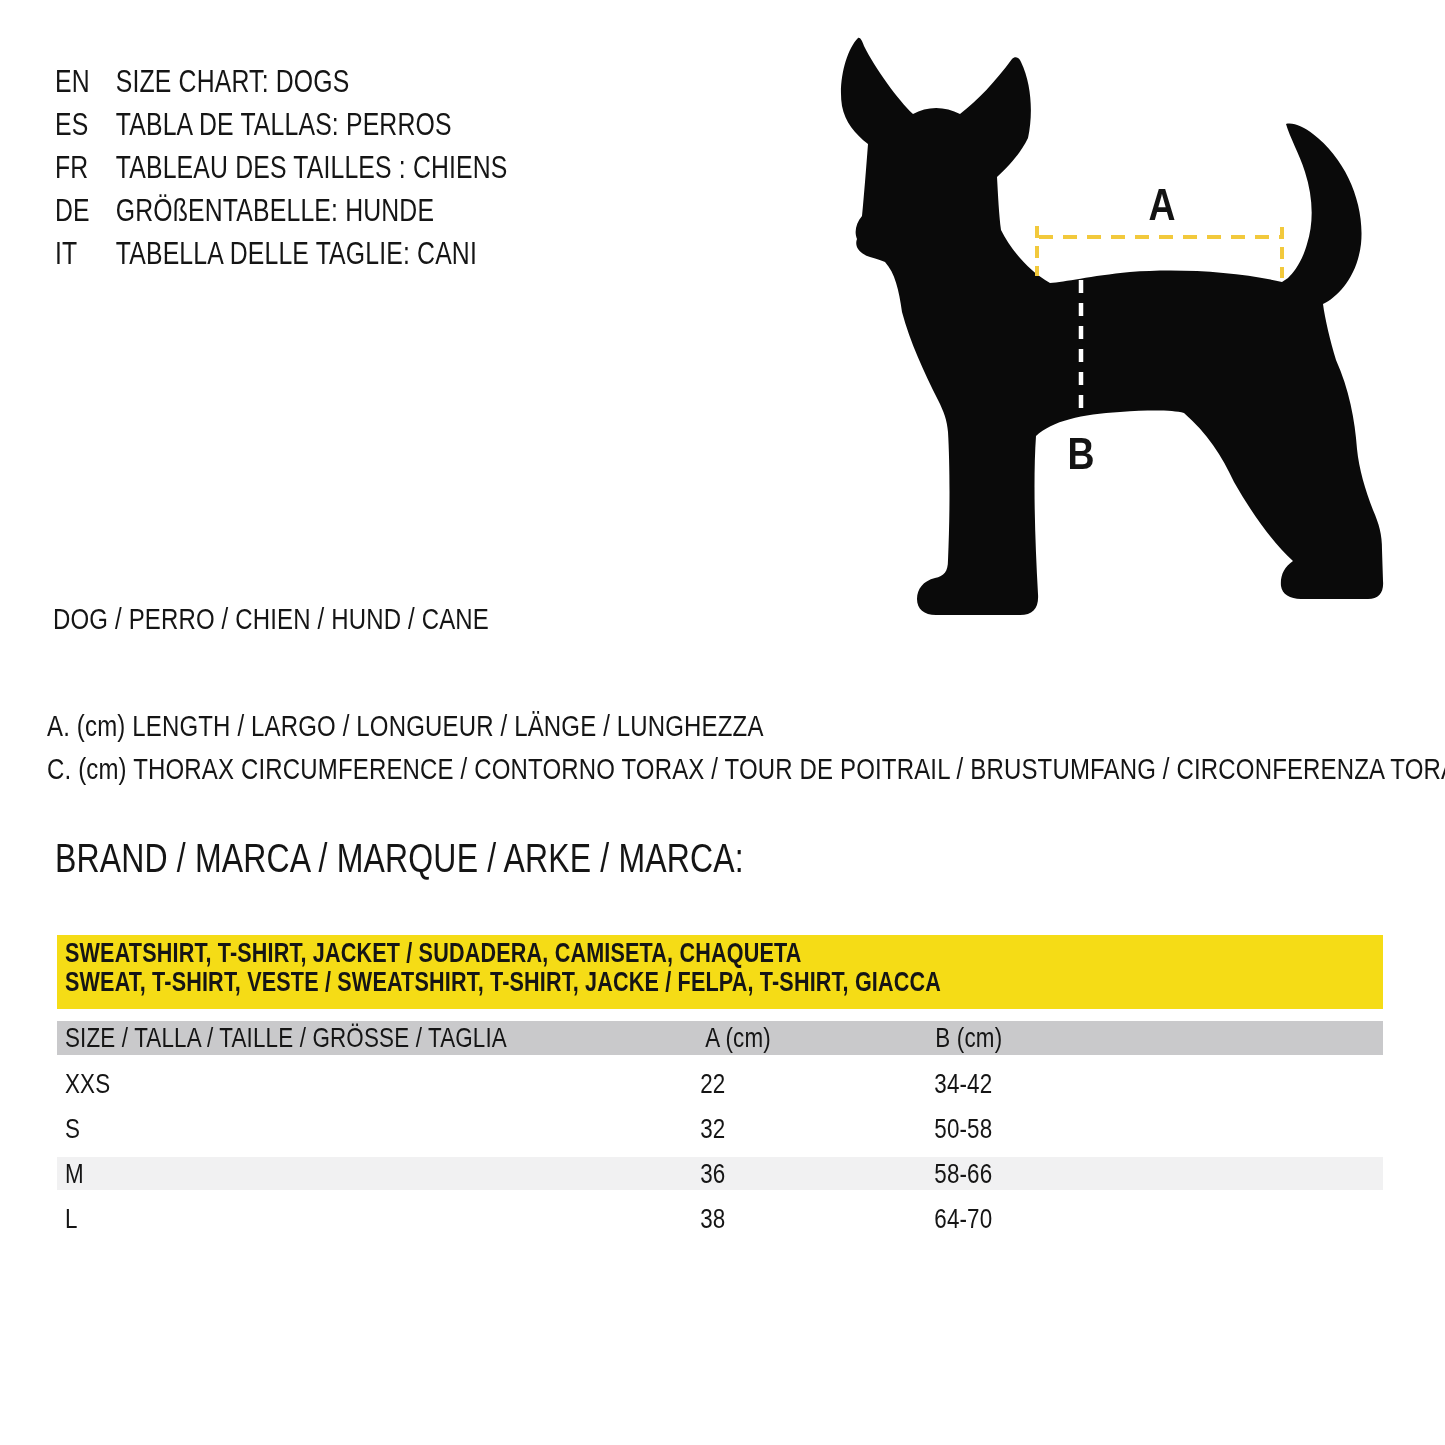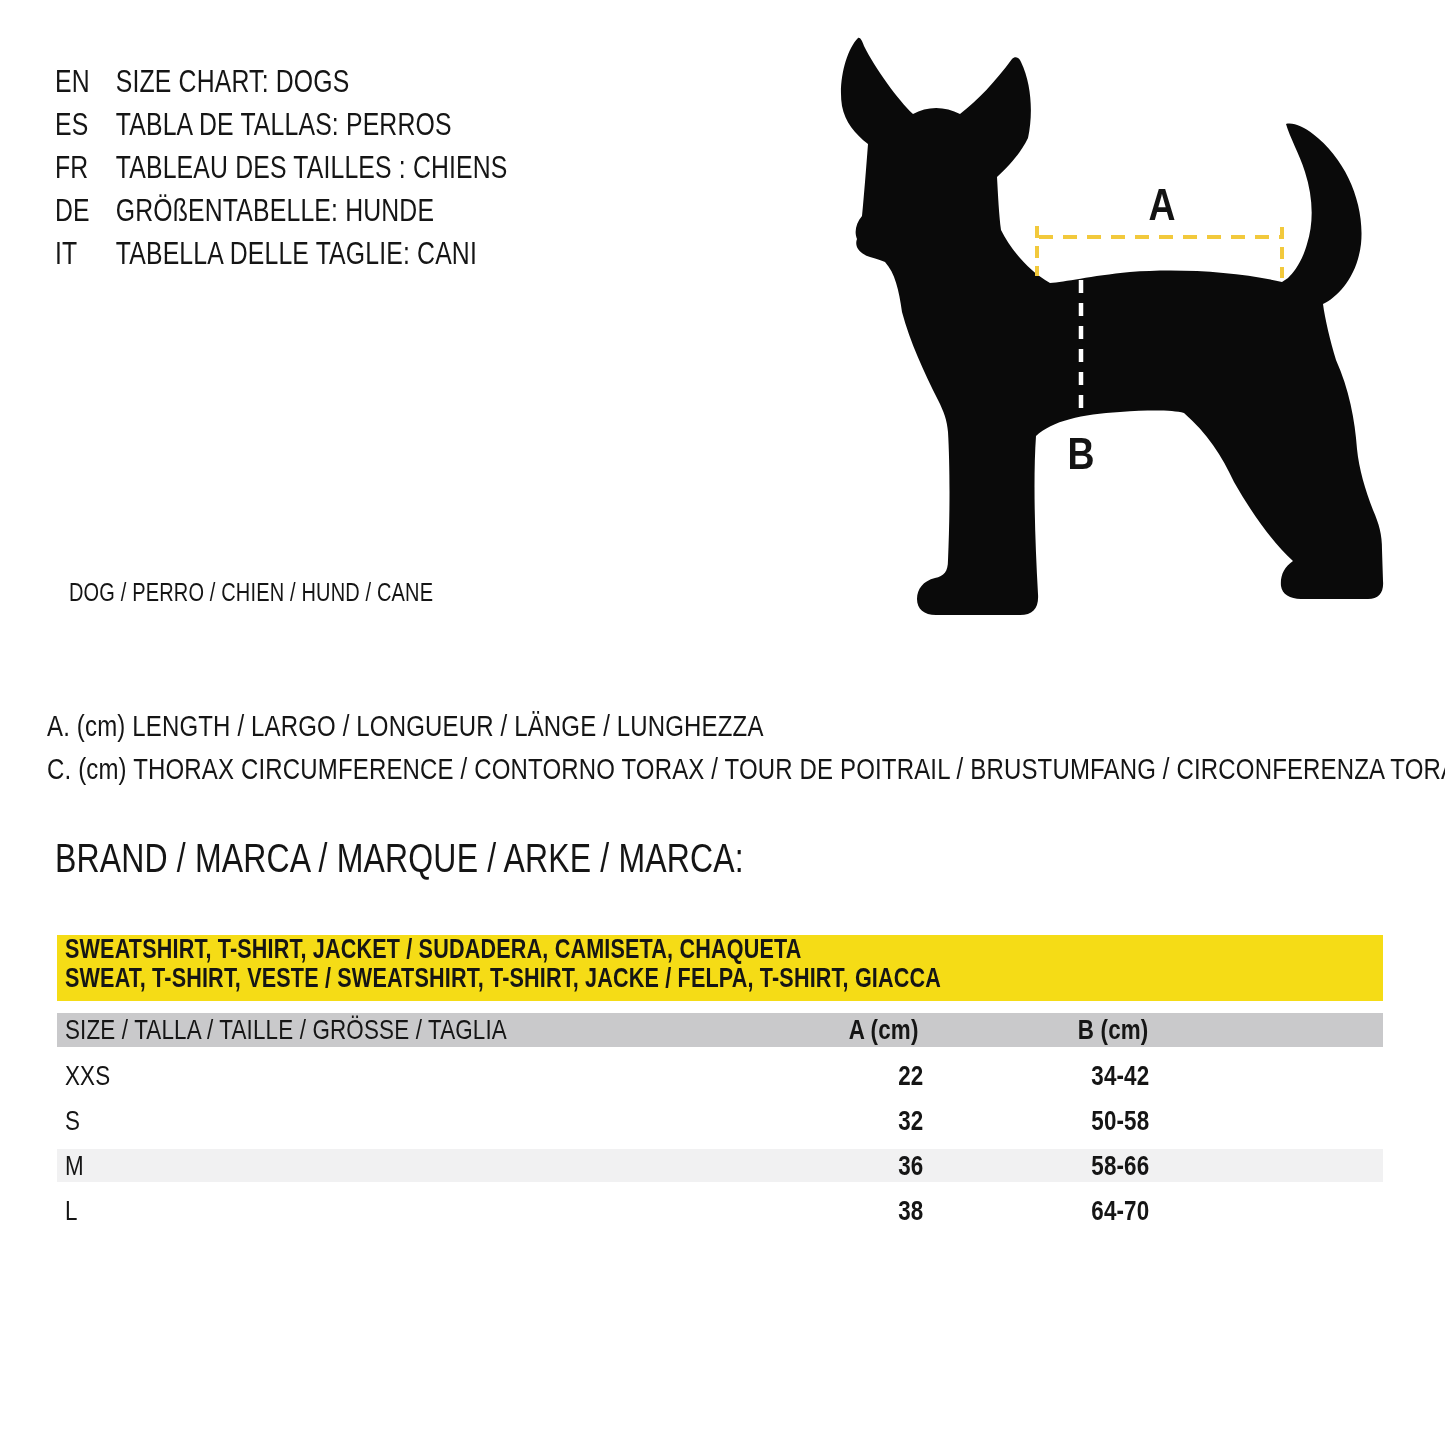--- a/index.html
+++ b/index.html
@@ -28,47 +28,47 @@
   .lang-row { height: 43px; display: flex; align-items: center; font-size: 31px; }
   .lang-code { display: inline-block; width: 76px; }
 
   
   .dog-figure { position: absolute; left: 820px; top: 20px; width: 600px; height: 600px; }
   .dog-figure text {
     font-family: "Liberation Sans", sans-serif;
     font-weight: 700; font-size: 44px; fill: #131313;
   }
 
-  .animal-label { position: absolute; left: 53px; top: 578px; font-size: 25px; margin-left: 16px; }
+  .animal-label { position: absolute; left: 53px; top: 602px; font-size: 30px; }
 
   .measure-notes { position: absolute; left: 47px; top: 704px; }
   .measure-note { height: 43px; display: flex; align-items: center; font-size: 30px; }
 
   .brand-label { position: absolute; left: 55px; top: 836px; font-size: 40px; }
 
   
   .size-table { position: absolute; left: 57px; top: 935px; width: 1326px; }
   .band {
     background: #F5DC16;
-    height: 66px;
+    height: 74px;
     padding: 4px 0 12px 8px;
     display: flex; flex-direction: column; justify-content: center;
   }
   .band-line { font-size: 27px; font-weight: 700; line-height: 29px; }
   .trow {
     display: grid;
     grid-template-columns: 640px 230px 230px 1fr;
     align-items: center;
     height: 33px;
     font-size: 28px;
     margin-top: 12px;
   }
   .trow.head { background: #C9C9CB; height: 34px; }
   .trow .c0 { padding-left: 8px; }
-  .trow .c1, .trow .c2 { text-align: right; font-weight: bold; }
+  .trow .c1, .trow .c2 { text-align: left; }
   .row-alt { background: #F1F1F2; }
 </style>
 </head>
 <body>
 
 <div class="page">
 
   <div class="lang-list">
     <div class="lang-row">
         <span class="cx"><span class="lang-code">EN</span><span>SIZE CHART: DOGS</span></span>

